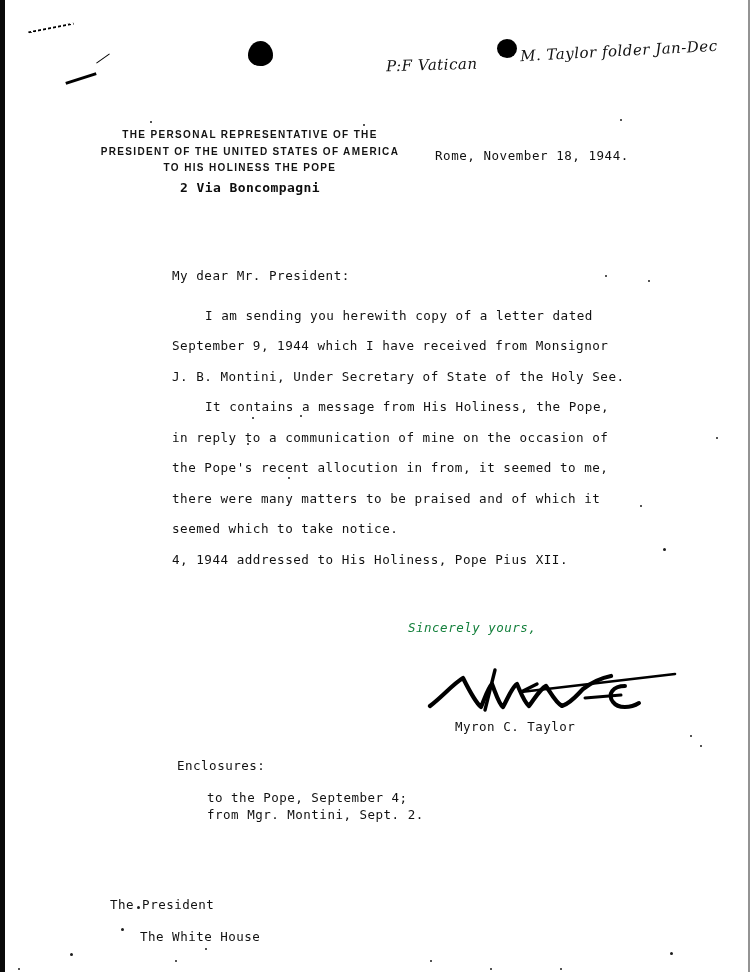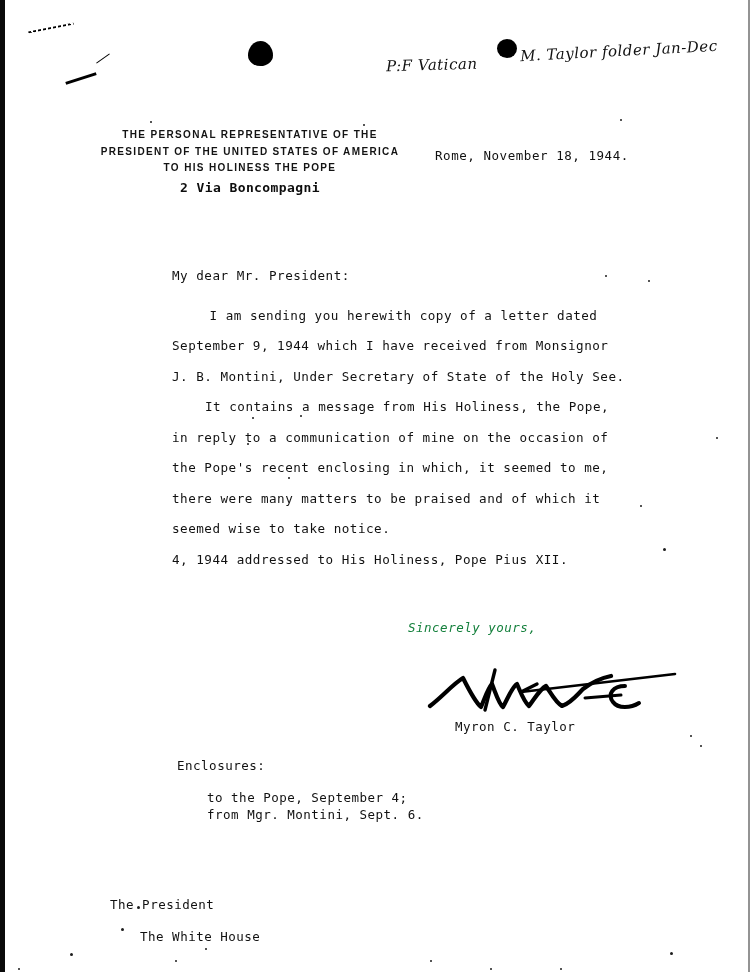--- a/index.html
+++ b/index.html
@@ -142,21 +142,20 @@
     font-size: 12.6px;
     letter-spacing: .5px;
     color: #111;
   }
   .body-text .line {
     height: 30.5px;
     white-space: nowrap;
   }
   .body-text .line.indent {
     padding-left: 33px;
-    text-align: center;
   }
   .ital {
     font-style: italic;
   }
   .ital-u {
     font-style: italic;
     text-decoration: underline;
   }
 
   .closing {
@@ -257,23 +256,23 @@
 
     <div class="line">My dear Mr. President:</div>
     <div style="height:9px"></div>
 
     <div class="line indent">I am sending you herewith copy of a letter dated</div>
     <div class="line">September 9, 1944 which I have received from Monsignor</div>
     <div class="line">J. B. Montini, Under Secretary of State of the Holy See.</div>
 
     <div class="line indent">It contains a message from His Holiness, the Pope,</div>
     <div class="line">in reply to a communication of mine on the occasion of</div>
-    <div class="line">the Pope's recent enclosing in which, it seemed to me,</div>
+    <div class="line">the Pope's recent allocution in from, it seemed to me,</div>
     <div class="line">there were many matters to be praised and of which it</div>
-    <div class="line">seemed wise to take notice.</div>
+    <div class="line">seemed which to take notice.</div>
 
     <div class="line">4, 1944 addressed to His Holiness, Pope Pius XII.</div>
 
   </div>
 
   <div class="closing">Sincerely yours,</div>
 
   <svg class="signature" viewBox="0 0 255 62">
     <path d="M5 44 C18 34 28 22 38 16 C44 28 50 40 56 45 C60 36 63 26 67 22 C71 32 74 42 78 45 C83 36 87 25 92 22 C96 31 99 40 104 44 C110 36 115 27 121 24 C127 33 131 41 137 44 C146 41 152 33 158 27 C166 21 176 16 186 14" fill="none" stroke="#000" stroke-width="4.2" stroke-linecap="round" stroke-linejoin="round"></path>
     <path d="M70 8 L60 48" fill="none" stroke="#000" stroke-width="3.4" stroke-linecap="round"></path>
@@ -281,21 +280,21 @@
     <path d="M96 30 L112 22" fill="none" stroke="#000" stroke-width="3.4" stroke-linecap="round"></path>
     <path d="M200 24 C188 24 182 32 188 40 C193 47 206 46 214 41" fill="none" stroke="#000" stroke-width="4" stroke-linecap="round"></path>
     <path d="M160 36 L196 33" fill="none" stroke="#000" stroke-width="3" stroke-linecap="round"></path>
   </svg>
 
   <div class="sig-name">Myron C. Taylor</div>
 
   <div class="enclosures">
     <div class="enc-head">Enclosures:</div>
     <div class="enc-item">to the Pope, September 4;</div>
-    <div class="enc-item">from Mgr. Montini, Sept. 6.</div>
+    <div class="enc-item">from Mgr. Montini, Sept. 2.</div>
   </div>
 
   <div class="addressee">
     <div class="al">The President</div>
     <div class="al i1">The White House</div>
   </div>
 
   <div class="speck" style="left:663px;top:548px;width:3px;height:3px;"></div>
   <div class="speck" style="left:605px;top:275px;width:2px;height:2px;"></div>
   <div class="speck" style="left:648px;top:280px;width:2px;height:2px;"></div>

